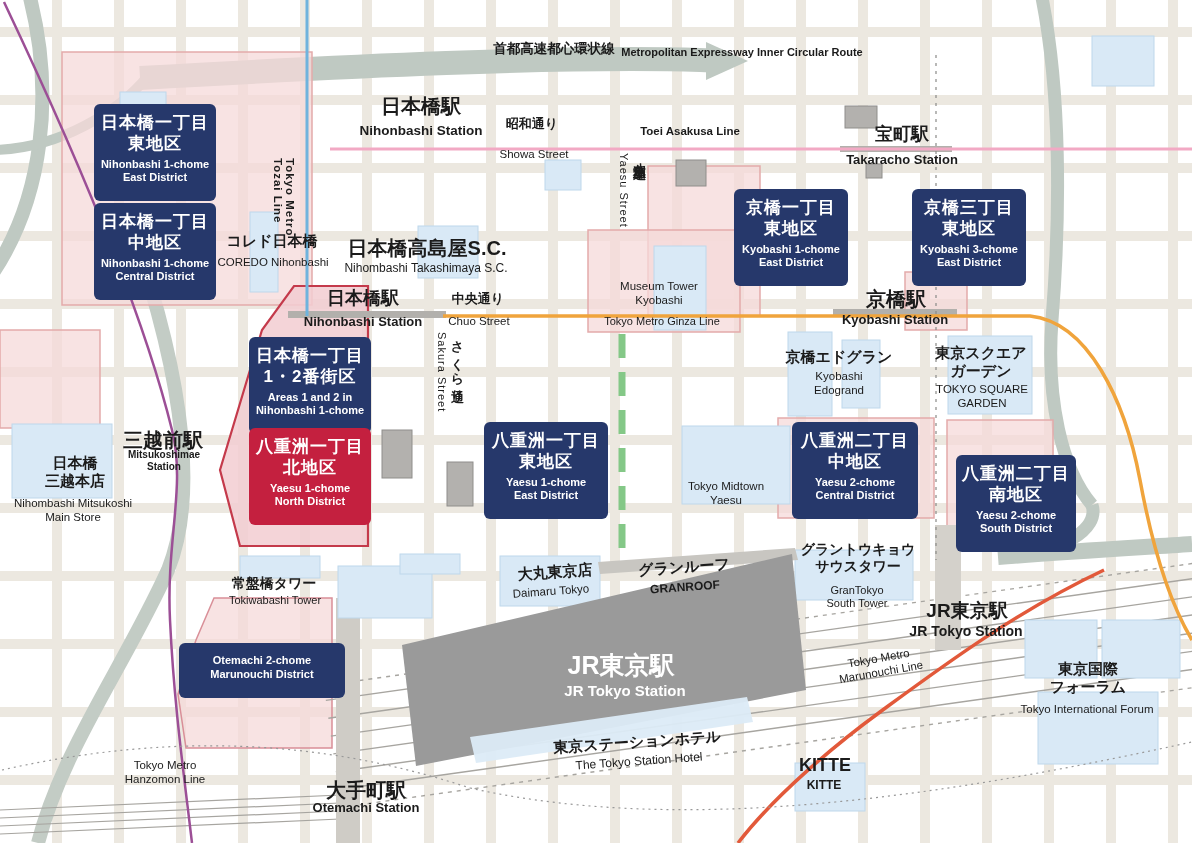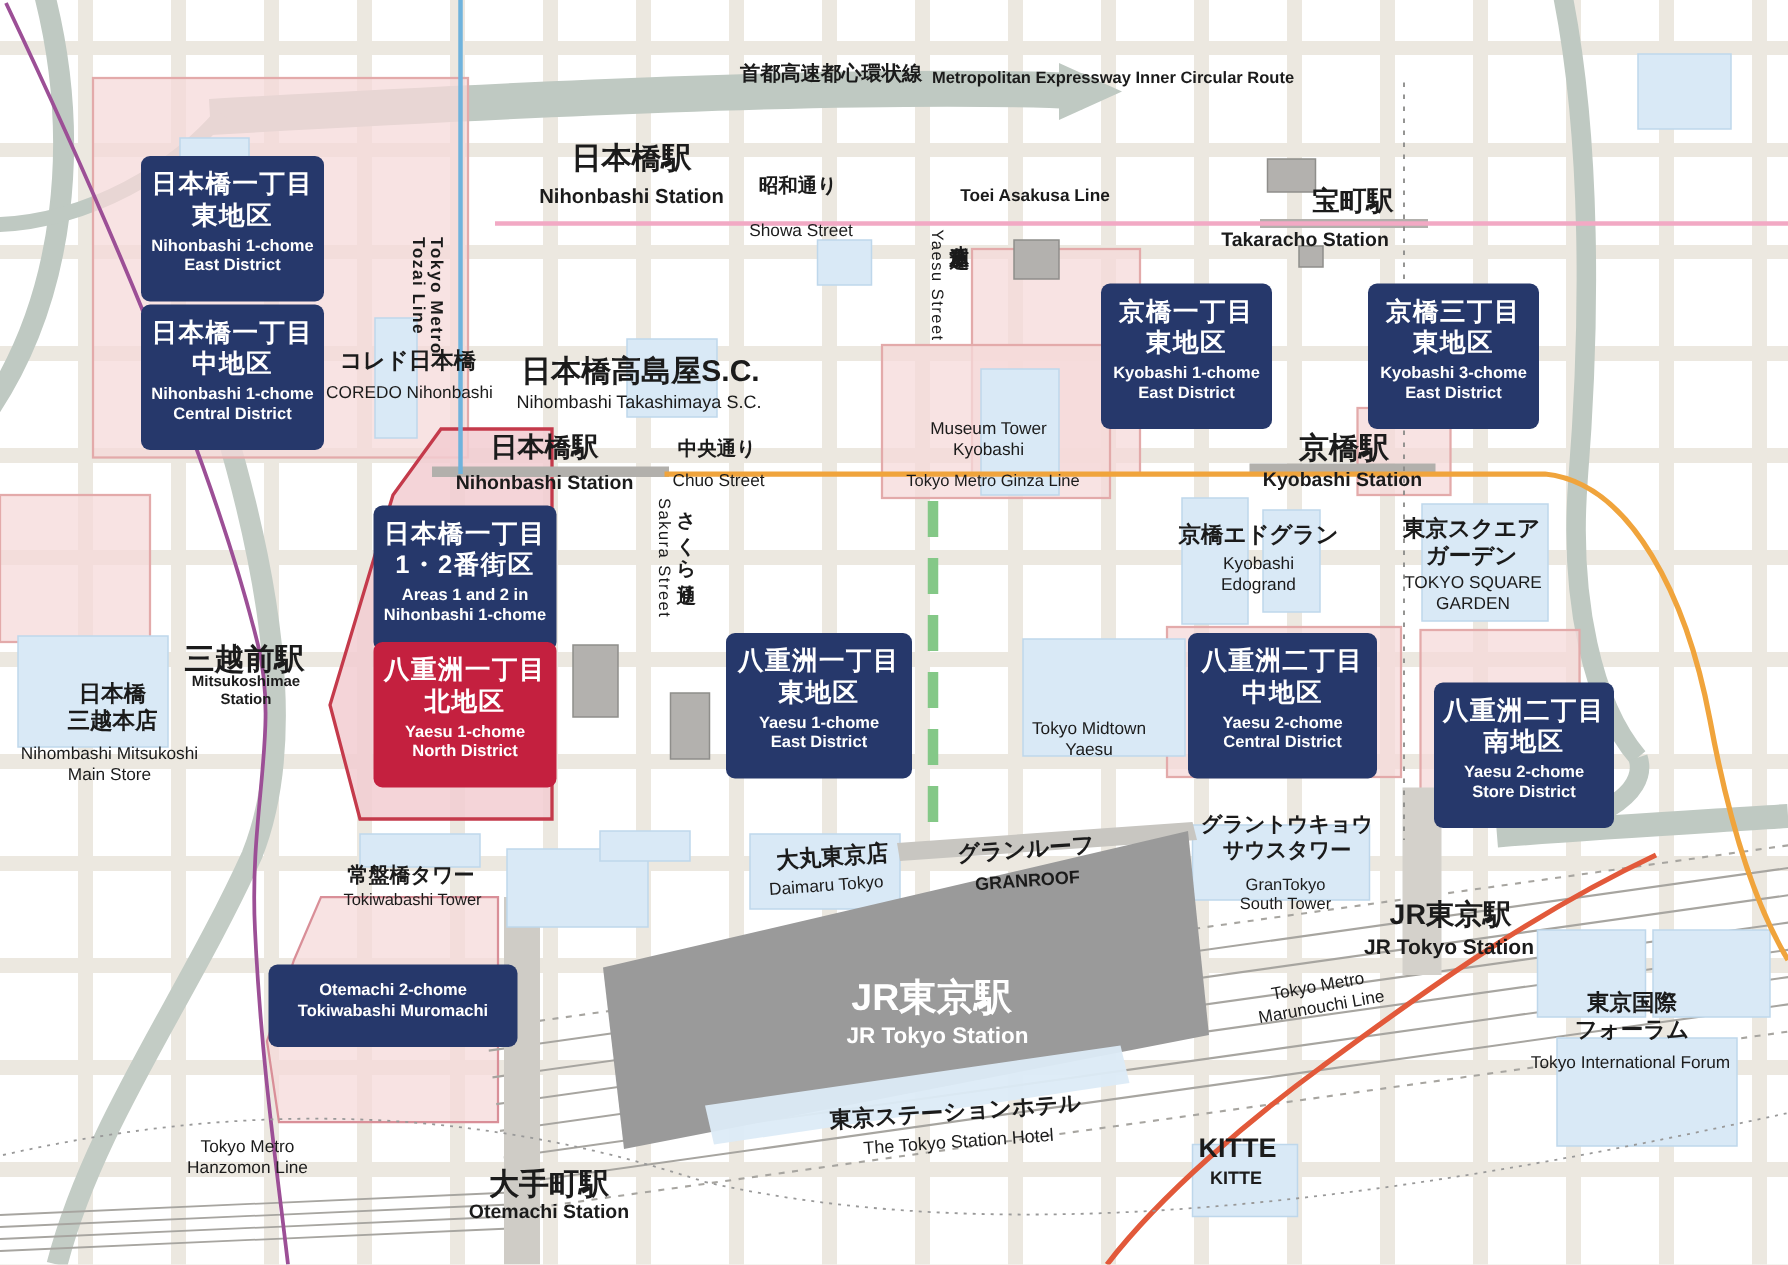--- a/index.html
+++ b/index.html
@@ -157,24 +157,24 @@
 <div class="dbox" style="left:912px;top:189px;width:114px">
   <div class="jp"><span>京橋三丁目</span><br><span>東地区</span></div>
   <div class="en"><span>Kyobashi 3-chome</span><br><span>East District</span></div>
 </div>
 <div class="dbox" style="left:792px;top:422px;width:126px">
   <div class="jp"><span>八重洲二丁目</span><br><span>中地区</span></div>
   <div class="en"><span>Yaesu 2-chome</span><br><span>Central District</span></div>
 </div>
 <div class="dbox" style="left:956px;top:455px;width:120px">
   <div class="jp"><span>八重洲二丁目</span><br><span>南地区</span></div>
-  <div class="en"><span>Yaesu 2-chome</span><br><span>Store District</span></div>
+  <div class="en"><span>Yaesu 2-chome</span><br><span>South District</span></div>
 </div>
 <div class="dbox" style="left:179px;top:643px;width:166px">
-  <div class="en"><span>Otemachi 2-chome</span><br><span>Tokiwabashi Muromachi</span></div>
+  <div class="en"><span>Otemachi 2-chome</span><br><span>Marunouchi District</span></div>
 </div>
 
 <div class="lbl s135 sb" style="left:554px;top:41px">首都高速都心環状線</div>
 <div class="lbl s11 sb" style="left:742px;top:46px">Metropolitan Expressway Inner Circular Route</div>
 <div class="lbl s13 sb" style="left:532px;top:116px">昭和通り</div>
 <div class="lbl s115" style="left:534px;top:148px">Showa Street</div>
 <div class="lbl s115 sb" style="left:690px;top:125px">Toei Asakusa Line</div>
 <div class="lbl s13 sb" style="left:478px;top:291px">中央通り</div>
 <div class="lbl s115" style="left:479px;top:315px">Chuo Street</div>
 <div class="lbl s11" style="left:662px;top:315px">Tokyo Metro Ginza Line</div>
@@ -196,21 +196,21 @@
   <div>Hanzomon Line</div>
 </div>
 <div class="lbl s115 rot10" style="left:880px;top:652px">
   <div>Tokyo Metro</div>
   <div>Marunouchi Line</div>
 </div>
 
 <div class="lbl s20 b" style="left:421px;top:94px">日本橋駅</div>
 <div class="lbl s135 sb" style="left:421px;top:123px">Nihonbashi Station</div>
 <div class="lbl s18 b" style="left:902px;top:124px">宝町駅</div>
-<div class="lbl s13 sb" style="left:870px;top:152px">Takaracho Station</div>
+<div class="lbl s13 sb" style="left:902px;top:152px">Takaracho Station</div>
 <div class="lbl s18 b" style="left:363px;top:288px">日本橋駅</div>
 <div class="lbl s13 sb" style="left:363px;top:314px">Nihonbashi Station</div>
 <div class="lbl s16 b" style="left:896px;top:287px">京橋駅</div>
 <div class="lbl s13 sb" style="left:895px;top:312px">Kyobashi Station</div>
 <div class="lbl s16 b" style="left:163px;top:428px">三越前駅</div>
 <div class="lbl s125 sb" style="left:164px;top:449px">
   <div>Mitsukoshimae</div>
   <div>Station</div>
 </div>
 <div class="lbl s16 b" style="left:366px;top:778px">大手町駅</div>

